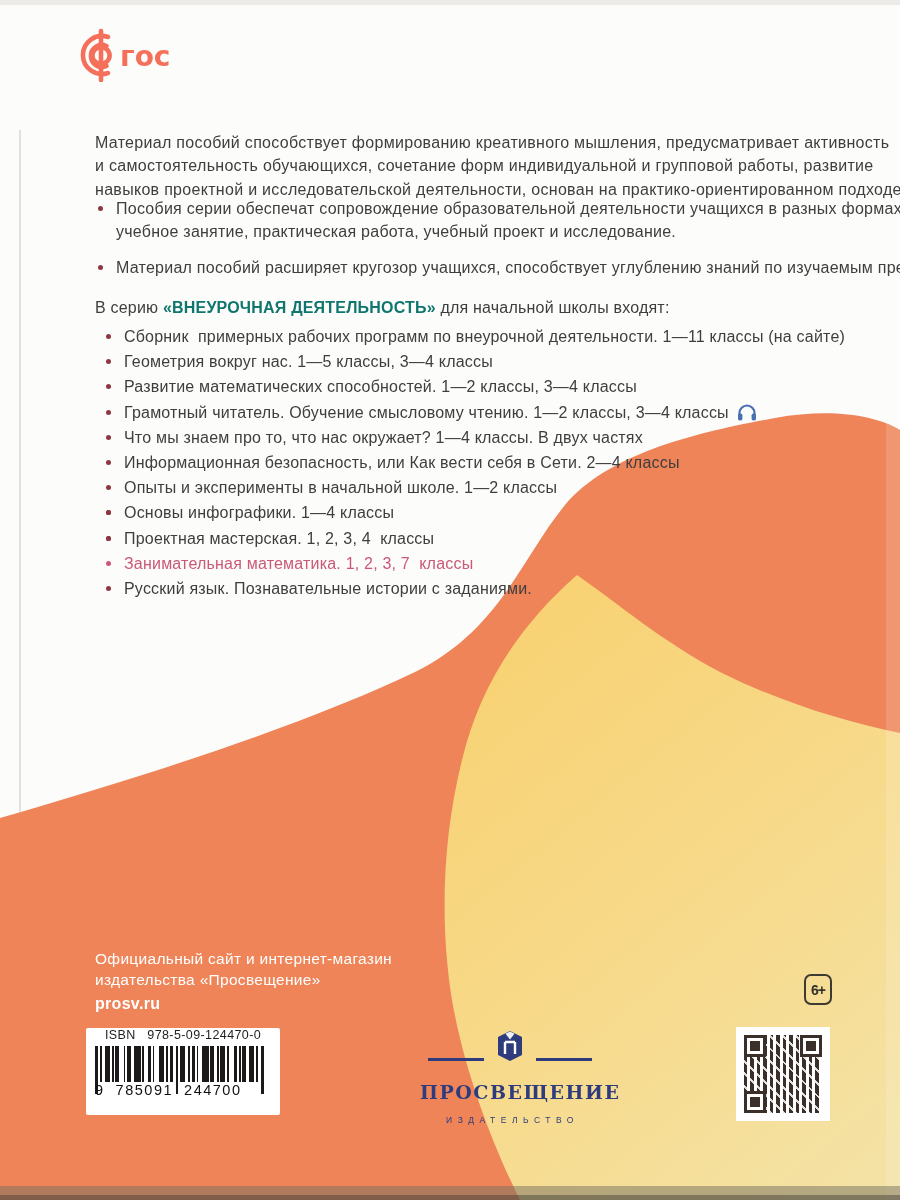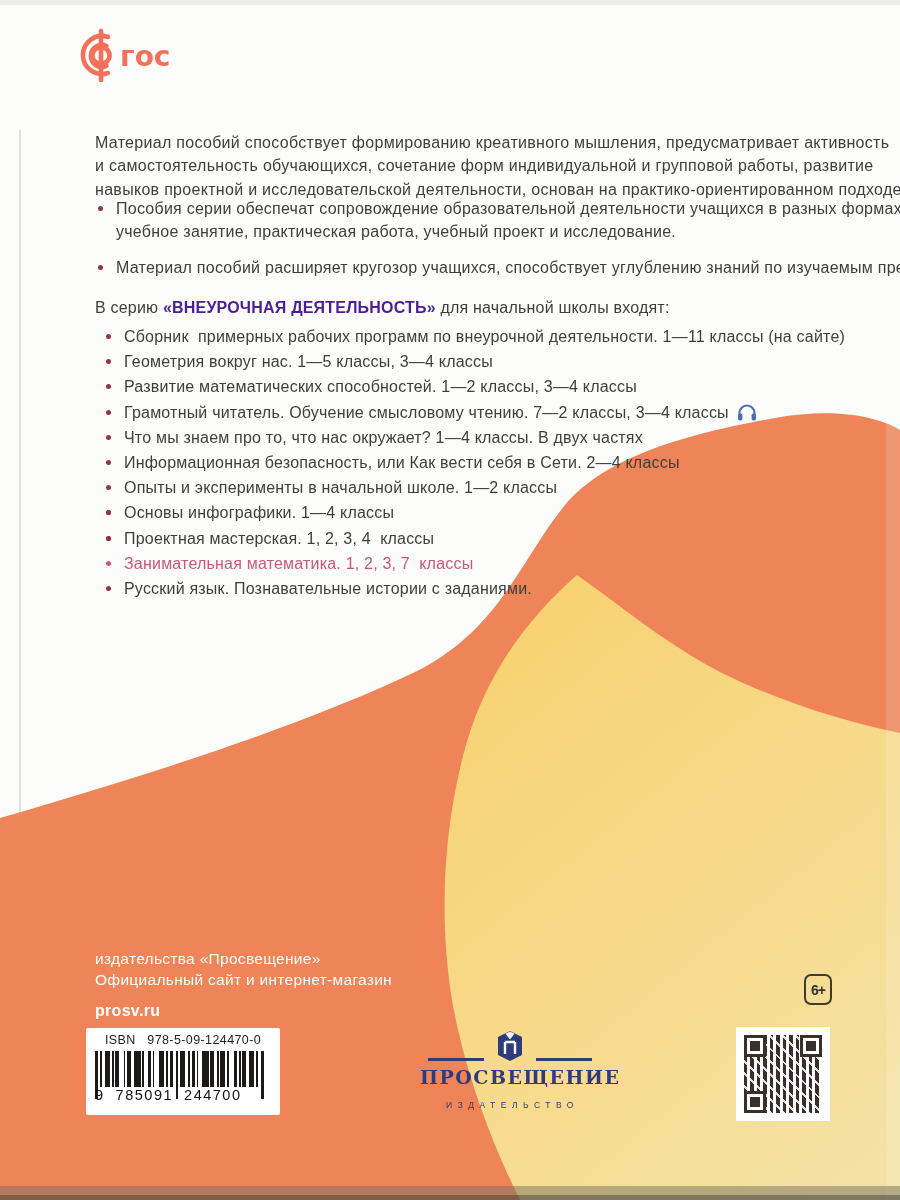--- a/index.html
+++ b/index.html
@@ -13,44 +13,44 @@
   .fgos{position:absolute; left:74px; top:28px; width:110px; height:54px;}
   
   .intro-para{position:absolute; left:95px; top:131px; font-size:16px; line-height:23.4px;
     letter-spacing:.3px; white-space:pre;}
   .intro-bullets{position:absolute; left:95px; top:197px; font-size:16px; line-height:23.4px; letter-spacing:.25px;}
   .b-item{display:flex; margin-bottom:12px;}
   .b-dot{flex:none; width:5px; height:5px; border-radius:50%; background:#8e3742; margin:9px 13px 0 3px;}
   .b-text div{white-space:pre;}
   
   .series-header{position:absolute; left:95px; top:299px; font-size:16px; letter-spacing:.2px; white-space:pre;}
-  .series-header .st{color:#4c1d95; font-weight:bold;}
+  .series-header .st{color:#0f766e; font-weight:bold;}
   .series-list{position:absolute; left:105px; top:324px; font-size:16px; letter-spacing:.2px;}
   .li{position:relative; padding-left:19px; line-height:25.2px; white-space:pre;}
   .li .dot{position:absolute; left:1px; top:10px; width:5px; height:5px; border-radius:50%; background:#8e3742;}
   .li.hl{color:#cb5877;}
   .li.hl .dot{background:#cb5877;}
   .hp{display:inline-block; vertical-align:-3px; margin-left:8px;}
   
   .site{position:absolute; left:95px; top:949px; color:#fff; font-size:15.5px; line-height:20.5px; letter-spacing:.3px;}
-  .site .url{font-weight:bold; font-size:16px; margin-top:11px;}
+  .site .url{font-weight:bold; font-size:16px; margin-top:4px;}
   .isbn-box{position:absolute; left:86px; top:1028px; width:194px; height:87px; background:#fff;
-    border-radius:2px; box-sizing:border-box; padding-top:5px; text-align:center;}
+    border-radius:2px; box-sizing:border-box; text-align:center;}
   .isbn-label{font-size:12.5px; color:#1e1e1e; letter-spacing:.4px; white-space:pre;}
   .barcode{position:relative; margin:4px auto 0; width:176px; height:60px; text-align:left; font-size:0;}
   .bar{display:inline-block; background:#1c1a18; vertical-align:top; height:36px;}
   .bar.tall{height:48px;}
   .bc-digits{position:absolute; left:0; top:36px; width:176px; font-size:14.5px; color:#111;
     letter-spacing:1.5px; white-space:pre; text-align:left;}
   
   .pub{position:absolute; left:420px; top:1031px; width:180px; text-align:center; color:#2e3c7e;}
   .pub-rule{position:absolute; top:27px; height:2.5px; background:#2e3c7e;}
   .pub-rule.l{left:8px; width:56px;}
   .pub-rule.r{right:8px; width:56px;}
-  .pub-name{font-family:"DejaVu Serif", serif; font-weight:bold; font-size:19px; letter-spacing:1.5px; margin-top:5px;}
+  .pub-name{font-family:"DejaVu Serif", serif; font-weight:bold; font-size:19px; letter-spacing:1.5px; margin-top:20px;}
   .pub-sub{font-size:8.5px; letter-spacing:5.5px; margin-top:12px; padding-left:5px;}
   
   .age{position:absolute; left:804px; top:974px; width:24px; height:27px; border:2px solid #3c3a31;
     border-radius:7px; display:flex; align-items:center; justify-content:center;
     font-size:14px; font-weight:bold; color:#33312b; letter-spacing:-1px;}
   
   .qr-box{position:absolute; left:736px; top:1027px; width:94px; height:94px; background:#fff;
     display:flex; align-items:center; justify-content:center;}
   .qr{position:relative; width:78px; height:78px;
     background-image:
@@ -122,39 +122,39 @@
         </div>
       </div>
     </div>
 
   <div class="series-header"><span>В серию </span><span class="st">«ВНЕУРОЧНАЯ ДЕЯТЕЛЬНОСТЬ»</span><span> для начальной школы входят:</span></div>
 
   <div class="series-list" id="series-list">
       <div class="li"><span class="dot"></span><span>Сборник  примерных рабочих программ по внеурочной деятельности. 1—11 классы (на сайте)</span></div>
       <div class="li"><span class="dot"></span><span>Геометрия вокруг нас. 1—5 классы, 3—4 классы</span></div>
       <div class="li"><span class="dot"></span><span>Развитие математических способностей. 1—2 классы, 3—4 классы</span></div>
-      <div class="li"><span class="dot"></span><span>Грамотный читатель. Обучение смысловому чтению. 7—2 классы, 3—4 классы</span><svg class="hp" width="20" height="18" viewBox="0 0 20 18">
+      <div class="li"><span class="dot"></span><span>Грамотный читатель. Обучение смысловому чтению. 1—2 классы, 3—4 классы</span><svg class="hp" width="20" height="18" viewBox="0 0 20 18">
           <path d="M2.5,14 v-4 a7.5,7.5 0 0 1 15,0 v4" stroke="#4a6fb5" stroke-width="2.2" fill="none" stroke-linecap="round"></path>
           <rect x="1" y="10.5" width="4.4" height="7" rx="1.8" fill="#4a6fb5"></rect>
           <rect x="14.6" y="10.5" width="4.4" height="7" rx="1.8" fill="#4a6fb5"></rect>
         </svg></div>
       <div class="li"><span class="dot"></span><span>Что мы знаем про то, что нас окружает? 1—4 классы. В двух частях</span></div>
       <div class="li"><span class="dot"></span><span>Информационная безопасность, или Как вести себя в Сети. 2—4 классы</span></div>
       <div class="li"><span class="dot"></span><span>Опыты и эксперименты в начальной школе. 1—2 классы</span></div>
       <div class="li"><span class="dot"></span></div>
       <div class="li"><span class="dot"></span><span>Основы инфографики. 1—4 классы</span></div>
       <div class="li"><span class="dot"></span></div>
       <div class="li"><span class="dot"></span><span>Проектная мастерская. 1, 2, 3, 4  классы</span></div>
       <div class="li hl"><span class="dot"></span><span>Занимательная математика. 1, 2, 3, 7  классы</span></div>
       <div class="li"><span class="dot"></span><span>Русский язык. Познавательные истории с заданиями.</span></div>
     </div>
 
   <div class="site">
+    <div>Официальный сайт и интернет-магазин</div>
     <div>издательства «Просвещение»</div>
-    <div>Официальный сайт и интернет-магазин</div>
     <div class="url">prosv.ru</div>
   </div>
 
   <div class="isbn-box">
     <div class="isbn-label">ISBN   978-5-09-124470-0</div>
     <div class="barcode" id="barcode">
       <span class="bar tall" style="width: 3.4px; margin-right: 1.7px;"></span><span class="bar" style="width: 1.7px; margin-right: 3.4px;"></span><span class="bar" style="width: 5.1px; margin-right: 1.7px;"></span><span class="bar" style="width: 1.7px; margin-right: 1.7px;"></span><span class="bar" style="width: 3.4px; margin-right: 5.1px;"></span><span class="bar" style="width: 1.7px; margin-right: 1.7px;"></span><span class="bar" style="width: 3.4px; margin-right: 3.4px;"></span><span class="bar" style="width: 6.8px; margin-right: 1.7px;"></span><span class="bar" style="width: 1.7px; margin-right: 3.4px;"></span><span class="bar" style="width: 3.4px; margin-right: 1.7px;"></span><span class="bar" style="width: 1.7px; margin-right: 5.1px;"></span><span class="bar" style="width: 5.1px; margin-right: 1.7px;"></span><span class="bar" style="width: 1.7px; margin-right: 1.7px;"></span><span class="bar" style="width: 3.4px; margin-right: 3.4px;"></span><span class="bar tall" style="width: 1.7px; margin-right: 1.7px;"></span><span class="bar" style="width: 5.1px; margin-right: 3.4px;"></span><span class="bar" style="width: 1.7px; margin-right: 1.7px;"></span><span class="bar" style="width: 3.4px; margin-right: 1.7px;"></span><span class="bar" style="width: 1.7px; margin-right: 3.4px;"></span><span class="bar" style="width: 6.8px; margin-right: 1.7px;"></span><span class="bar" style="width: 3.4px; margin-right: 3.4px;"></span><span class="bar" style="width: 1.7px; margin-right: 1.7px;"></span><span class="bar" style="width: 5.1px; margin-right: 1.7px;"></span><span class="bar" style="width: 1.7px; margin-right: 5.1px;"></span><span class="bar" style="width: 3.4px; margin-right: 1.7px;"></span><span class="bar" style="width: 1.7px; margin-right: 1.7px;"></span><span class="bar" style="width: 3.4px; margin-right: 3.4px;"></span><span class="bar" style="width: 5.1px; margin-right: 1.7px;"></span><span class="bar" style="width: 1.7px; margin-right: 3.4px;"></span><span class="bar tall" style="width: 3.4px; margin-right: 1.7px;"></span><div class="bc-digits">9  785091  244700</div>
     </div>
   </div>
 

